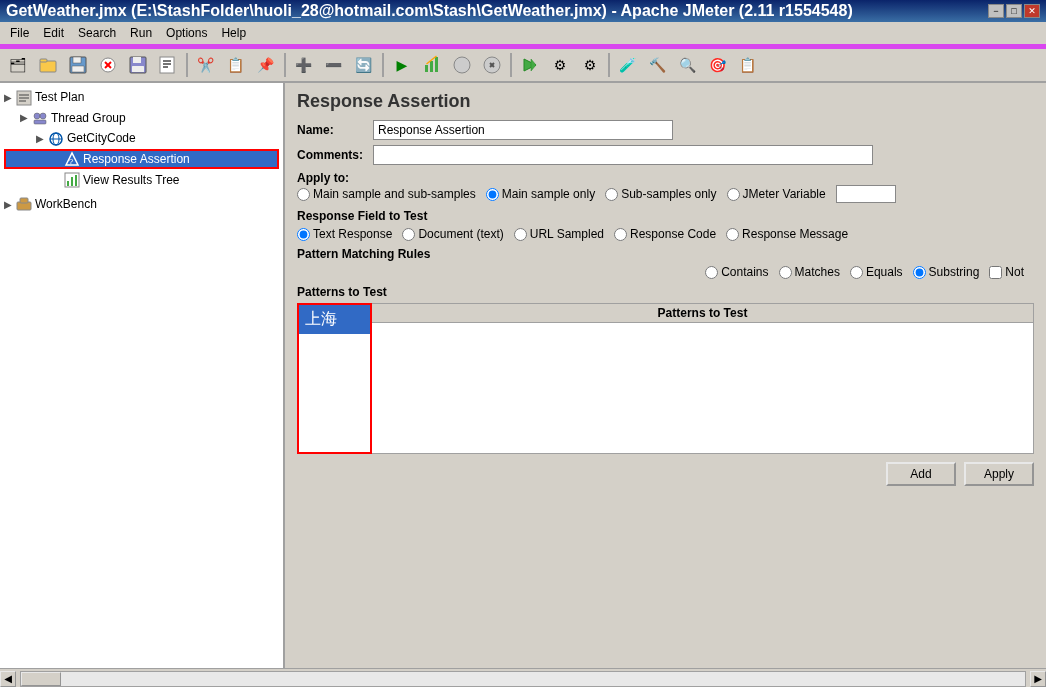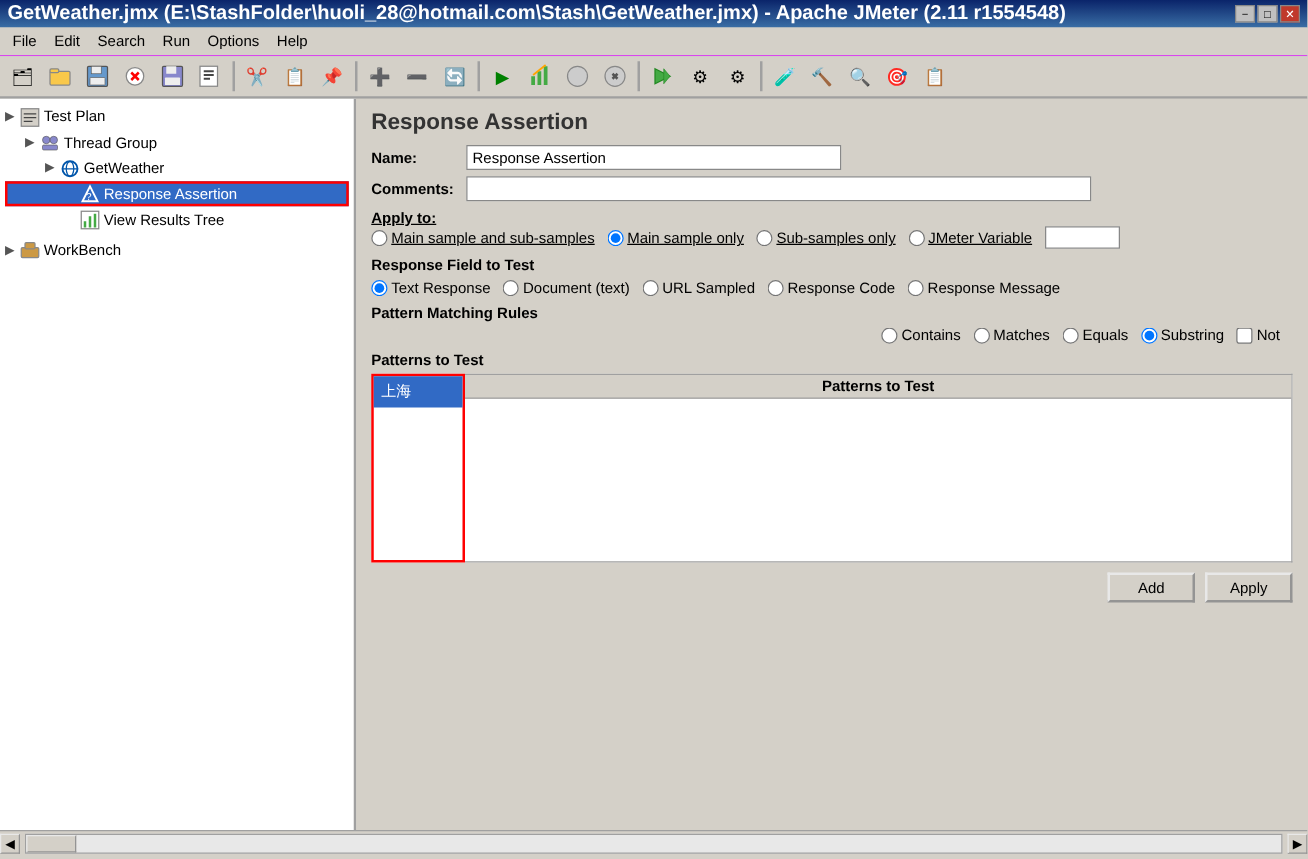--- a/index.html
+++ b/index.html
@@ -24,21 +24,21 @@
       font-size: 9px;
       display: flex; align-items: center; justify-content: center;
       cursor: pointer;
       color: black;
     }
     .title-bar-btn.close { background: #c0392b; color: white; }
 
     
     .menu-bar {
       background: #d4d0c8;
-      border-bottom: 1px solid #d946ef;
+      border-bottom: 5px solid #d946ef;
       padding: 2px 4px;
       display: flex;
       gap: 2px;
     }
     .menu-item {
       padding: 2px 6px;
       cursor: pointer;
       font-size: 12px;
     }
 
@@ -326,21 +326,21 @@
 
     <div class="tree-item" style="padding-left:32px;">
       <span class="tree-expand">▶</span>
       <span class="tree-icon">
         <svg width="16" height="16" viewBox="0 0 16 16" style="vertical-align:middle;">
             <circle cx="8" cy="8" r="6" fill="none" stroke="#0055aa" stroke-width="1.5"></circle>
             <ellipse cx="8" cy="8" rx="3" ry="6" fill="none" stroke="#0055aa" stroke-width="1"></ellipse>
             <line x1="2" y1="8" x2="14" y2="8" stroke="#0055aa" stroke-width="1"></line>
           </svg>
       </span>
-      <span>GetWeather</span>
+      <span>GetCityCode</span>
     </div>
 
 
     <div class="tree-item" style="padding-left:48px; background:#316ac5; color:white; outline:2px solid red; outline-offset:-2px;">
       <span class="tree-expand">&nbsp;</span>
       <span class="tree-icon">
         <svg width="16" height="16" viewBox="0 0 16 16" style="vertical-align:middle;">
             <polygon points="2,14 8,2 14,14" fill="none" stroke="white" stroke-width="1.5"></polygon>
             <text x="7" y="13" font-size="8" fill="white" text-anchor="middle">?</text>
           </svg>
@@ -381,21 +381,21 @@
       <div class="field-row">
         <span class="field-label">Name:</span>
         <input class="field-input" type="text" value="Response Assertion" style="">
       </div>
 
       <div class="field-row">
         <span class="field-label">Comments:</span>
         <input class="field-input" type="text" style="width: 500px;" value="">
       </div>
 
-      <div style="margin-top:6px;text-decoration:underline;">
+      <div style="margin-top:6px;">
         <span class="section-label">Apply to:</span>
         <div class="radio-group">
           <label class="radio-item">
             <input type="radio" name="apply_to" style="">
             <span>Main sample and sub-samples</span>
           </label>
           <label class="radio-item">
             <input type="radio" name="apply_to" checked="" style="">
             <span>Main sample only</span>
           </label>
@@ -461,21 +461,21 @@
             <span>Not</span>
           </label>
         </div>
       </div>
 
       <div style="margin-top:6px;">
         <div class="section-label">Patterns to Test</div>
         <div style="display:flex; gap:0; margin-top:4px;">
 
           <div style="width:75px; border: 2px solid red; background:white; min-height:150px;">
-            <div style="padding:4px 6px; font-size:12px; background:#316ac5; color:white;">
+            <div style="padding:4px 6px; font-size:16px; background:#316ac5; color:white;">
               <span>上海</span>
             </div>
           </div>
 
           <div style="flex:1; border: 1px solid #a0a0a0; border-left:none; background:white; min-height:150px;">
             <div style="text-align:center; font-weight:bold; font-size:12px; padding:2px; background:#d4d0c8; border-bottom:1px solid #a0a0a0;">
               <span>Patterns to Test</span>
             </div>
             <div style="height:130px;"></div>
           </div>

